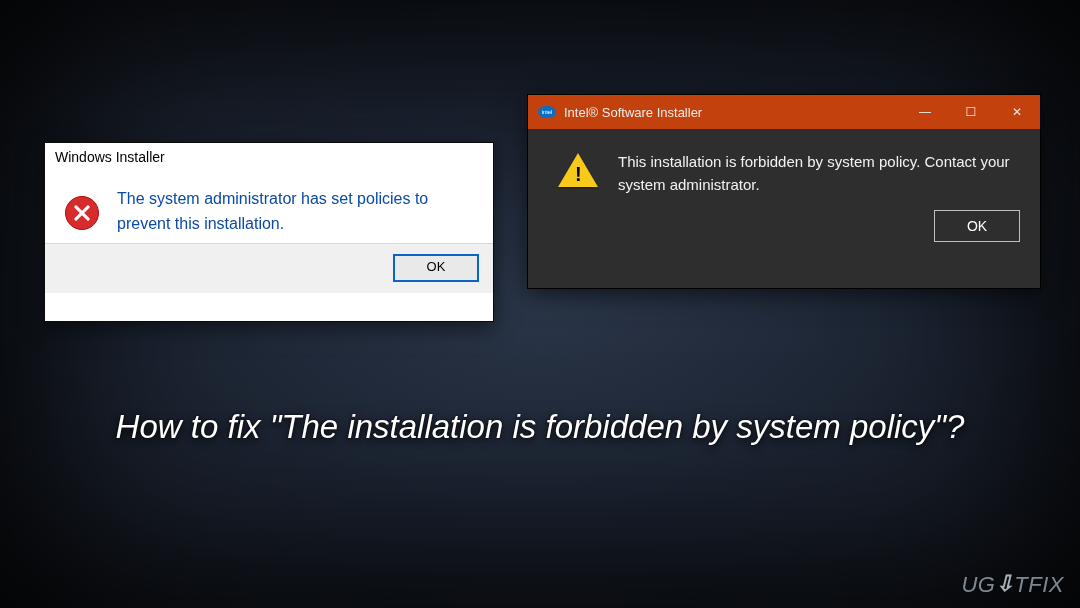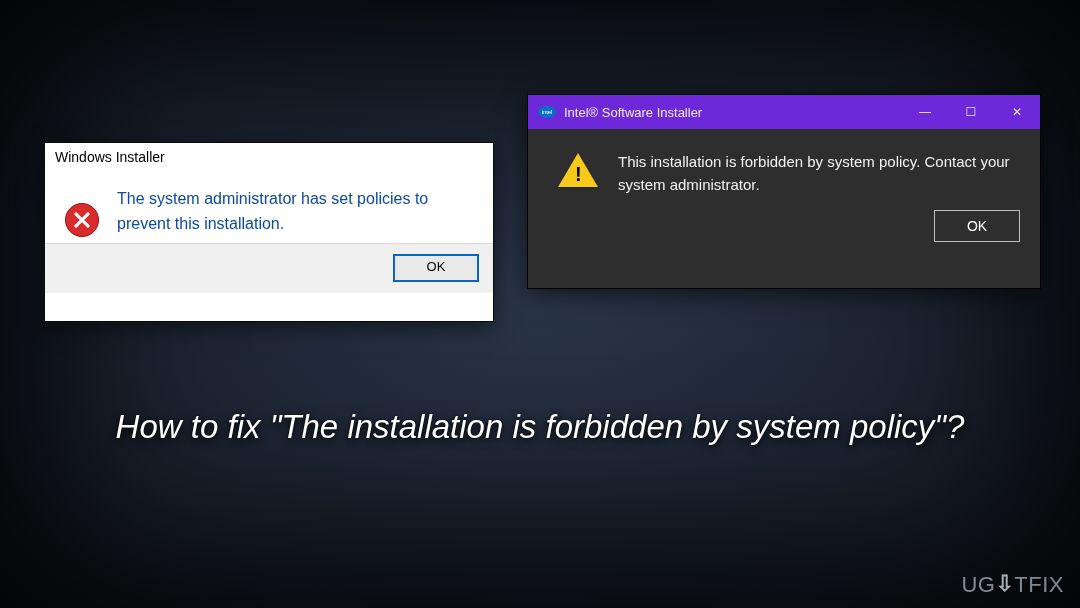--- a/index.html
+++ b/index.html
@@ -36,21 +36,21 @@
     height:32px;
     padding:6px 10px 0 10px;
     font-size:14px;
     color:#000;
     background:#ffffff;
   }
   .dlg-light .body {
     display:flex;
     padding:10px 20px 6px 20px;
     gap:18px;
-    align-items:flex-end;
+    align-items:center;
   }
   .dlg-light .msg {
     color:#0b4aa5;
     font-size:16px;
     line-height:1.55;
     padding-top:2px;
   }
   .dlg-light .footer {
     background:#f0f0f0;
     border-top:1px solid #d8d8d8;
@@ -97,21 +97,21 @@
     position:absolute;
     left:527px; top:94px;
     width:514px; height:195px;
     background:#2e2e2f;
     border:1px solid #000;
     box-shadow: 0 6px 22px rgba(0,0,0,0.55);
     color:#fff;
   }
   .dlg-dark .titlebar {
     height:34px;
-    background:#6d28d9;
+    background:#c2410c;
     display:flex;
     align-items:center;
     padding:0 0 0 10px;
     font-size:13px;
     color:#ededed;
   }
   .dlg-dark .titlebar .title-txt { flex:1; display:flex; align-items:center; gap:8px; }
   .dlg-dark .winctl { display:flex; height:100%; }
   .dlg-dark .winctl div {
     width:46px; height:100%;
@@ -206,21 +206,21 @@
 
   
   .watermark {
     position:absolute;
     right:16px; bottom:10px;
     color:#a6b4c2;
     font-family:"Segoe UI",sans-serif;
     font-size:22px;
     letter-spacing:0.5px;
     opacity:0.75;
-    display:flex; align-items:center; gap:0;
+    display:flex; align-items:center; gap:0;font-style:italic;
   }
   .watermark .dl {
     display:inline-block;
     color:#dfe8f0;
     font-weight:bold;
     position:relative;
     top:-1px;
   }
 </style>
 </head>

